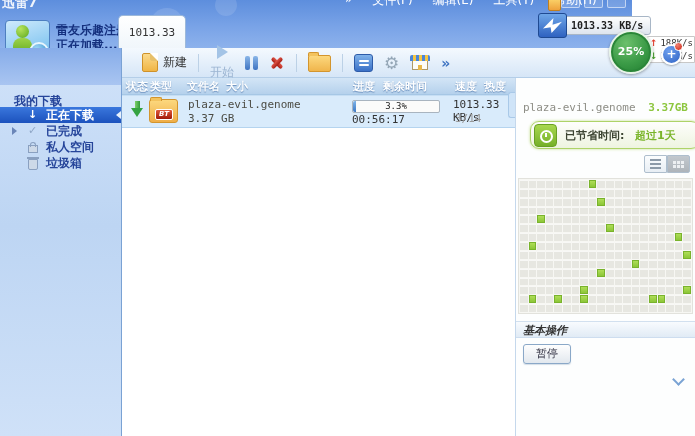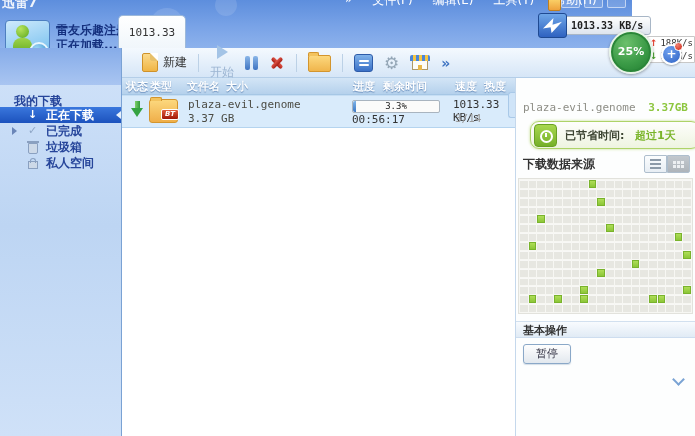--- a/index.html
+++ b/index.html
@@ -109,21 +109,21 @@
   .task-row{position:absolute;left:0;top:17px;width:393px;height:31px;background:#d9ebfb;
     border-top:1px solid #c6def4;border-bottom:1px solid #b5d4ef;cursor:pointer;}
   .arr-g{position:absolute;left:9px;top:5px;width:13px;height:17px;}
   .arr-g .stem{position:absolute;left:4px;top:0;width:5px;height:8px;background:linear-gradient(90deg,#7ed06a,#2f9a3c);}
   .arr-g .head{position:absolute;left:0;top:7px;width:0;height:0;border-top:9px solid #35a342;
     border-left:6.5px solid transparent;border-right:6.5px solid transparent;}
   .bt-ic{position:absolute;left:27px;top:3px;width:27px;height:22px;border-radius:3px;
     background:linear-gradient(#fcd87e,#efae49);border:1px solid #d3952e;}
   .bt-ic::before{content:"";position:absolute;left:0;top:-3px;width:10px;height:3px;
     background:#f3c35e;border:1px solid #d3952e;border-bottom:none;border-radius:2px 2px 0 0;}
-  .bt-badge{position:absolute;left:11px;bottom:2px;background:linear-gradient(#e05a3c,#a01808);color:#fff;
+  .bt-badge{position:absolute;left:5px;bottom:2px;background:linear-gradient(#e05a3c,#a01808);color:#fff;
     font-size:7px;font-weight:bold;padding:0 3px;border-radius:2px;border:1px solid #fff;line-height:9px;font-style:italic;}
   .fname{position:absolute;left:66px;top:2px;font-size:11px;color:#4c4c44;}
   .fsize{position:absolute;left:66px;top:16px;font-size:11px;color:#4c4c44;}
   .ptrack{position:absolute;left:230px;top:4px;width:86px;height:11px;background:#fbfbfa;
     border:1px solid #a9b4bf;border-radius:2px;}
   .pfill{height:11px;background:linear-gradient(#7fb4e8,#3c78c4);border-radius:2px 0 0 2px;}
   .plabel{position:absolute;left:0;top:0;width:86px;text-align:center;font-size:9px;line-height:11px;color:#222;}
   .premain{position:absolute;left:230px;top:17px;font-size:11px;color:#333;}
   .rspeed{position:absolute;left:331px;top:2px;font-size:11px;color:#333;}
   .rseeds{position:absolute;left:333px;top:16px;font-size:11px;color:#9a9a9a;}
@@ -156,21 +156,21 @@
   .vt.grid .dots{display:grid;grid-template-columns:repeat(3,3px);gap:1px;}
   .vt.grid .dots div{width:3px;height:3px;background:#eceff2;}
   .srcgrid{position:absolute;left:2px;top:100px;width:175px;height:136px;display:grid;
     grid-template-columns:repeat(20,1fr);grid-template-rows:repeat(15,1fr);gap:1px;
     background:#f7f7f3;border:1px solid #e2e2dc;padding:1px;box-sizing:border-box;}
   .cell{background:#e7e7e1;box-shadow:inset 0 1px 0 rgba(255,255,255,.7);}
   .cell.green{background:linear-gradient(#b4e15c,#86c232);box-shadow:inset 0 0 0 1px #79b32c;}
   .sec-h{position:absolute;left:0;width:180px;height:17px;line-height:17px;padding-left:7px;box-sizing:border-box;
     background:linear-gradient(#f8fbfe,#e1ebf5);border-top:1px solid #d2e0ef;border-bottom:1px solid #cdddef;
     font-size:11px;font-weight:bold;color:#333;}
-  .ops-h{top:243px;}
+  .ops-h{top:243px;font-style:italic;}
   .pause-btn{position:absolute;left:7px;top:266px;width:46px;height:18px;border-radius:3px;
     border:1px solid #8aa8c8;background:linear-gradient(#fefefe,#e2e8ee);font-size:11px;color:#334;
     text-align:center;line-height:18px;cursor:pointer;box-shadow:0 1px 1px rgba(120,150,180,.3);}
   .props-h{top:292px;}
   .chev-dn{position:absolute;right:12px;top:297px;width:7px;height:7px;border-right:2px solid #7aa3d4;
     border-bottom:2px solid #7aa3d4;transform:rotate(45deg);cursor:pointer;}
 
   
   .speedbox{position:absolute;left:645px;top:36px;width:50px;height:27px;background:#fff;
     border:1px solid #c8c8c8;border-radius:4px 0 0 4px;z-index:7;font-size:9px;line-height:13px;padding-left:4px;box-sizing:border-box;}
@@ -279,29 +279,29 @@
         <div class="sb-ico i-down">↓</div>
         <span>正在下载</span>
       </div>
       <div class="sb-item">
         <div class="exp"></div>
         <div class="sb-ico i-check">✓</div>
         <span>已完成</span>
       </div>
       <div class="sb-item">
         <div class="sb-ico">
+            <div class="i-lock"></div>
+          </div>
+        <span>私人空间</span>
+      </div>
+      <div class="sb-item">
+        <div class="sb-ico">
             <div class="i-trash"></div>
           </div>
         <span>垃圾箱</span>
-      </div>
-      <div class="sb-item">
-        <div class="sb-ico">
-            <div class="i-lock"></div>
-          </div>
-        <span>私人空间</span>
       </div>
     </div>
   </div>
 
   <div class="main">
     <div class="list-header">
       <span class="lh" style="left:4px">状态</span>
       <span class="lh" style="left:28px">类型</span>
       <span class="lh" style="left:65px">文件名</span>
       <span class="lh" style="left:104px">大小</span>
@@ -334,21 +334,20 @@
   <div class="rightpanel">
     <div class="frow-name mono">plaza-evil.genome</div>
     <div class="frow-size mono">3.37GB</div>
     <div class="banner">
       <div class="b-ic">
           <div class="b-clock"></div>
         </div>
       <div class="b-label">已节省时间:</div>
       <div class="b-value">超过1天</div>
     </div>
-    <div class="src-title">下载数据来源</div>
     <div class="viewtoggles">
       <div class="vt list">
           <div></div>
           <div></div>
           <div></div>
         </div>
       <div class="vt grid">
         <div class="dots">
             <div></div>
             <div></div>

